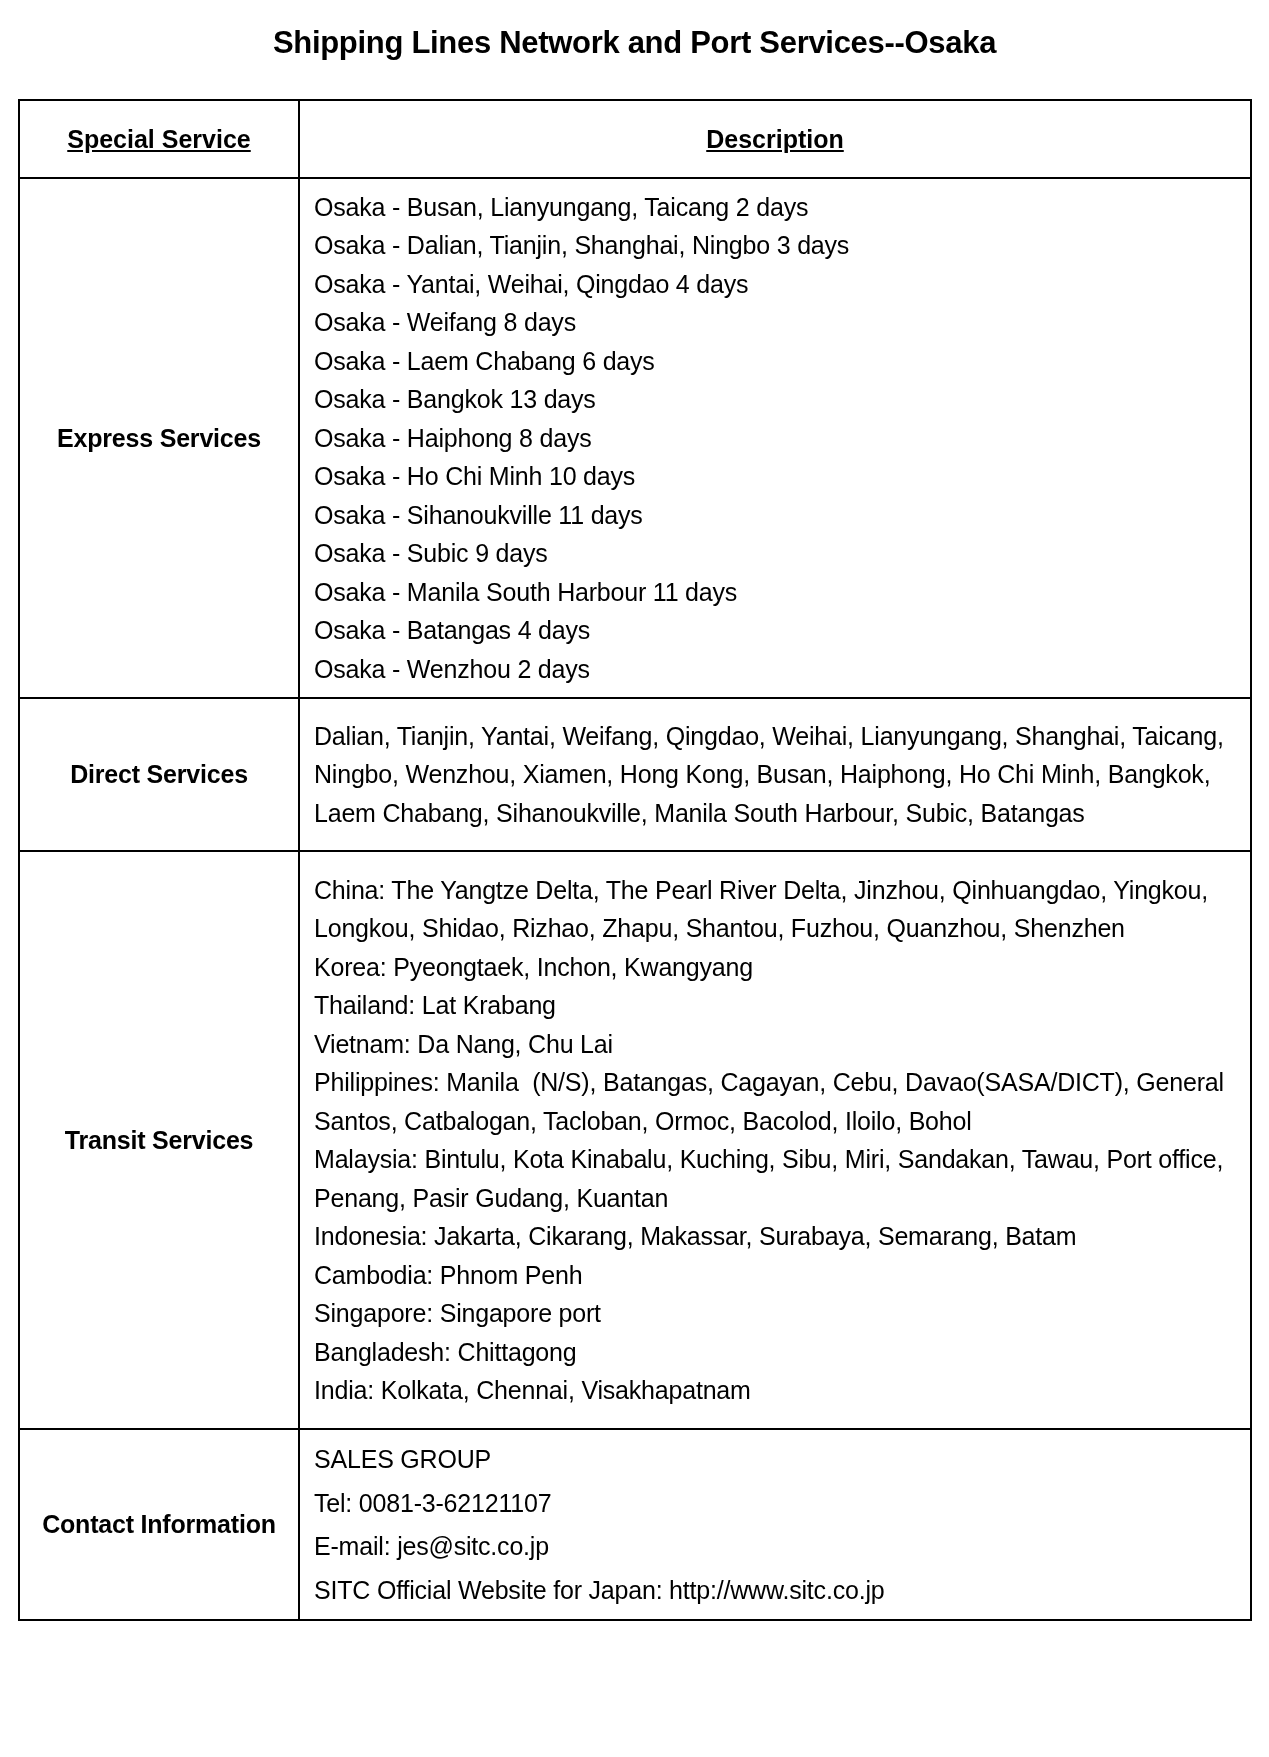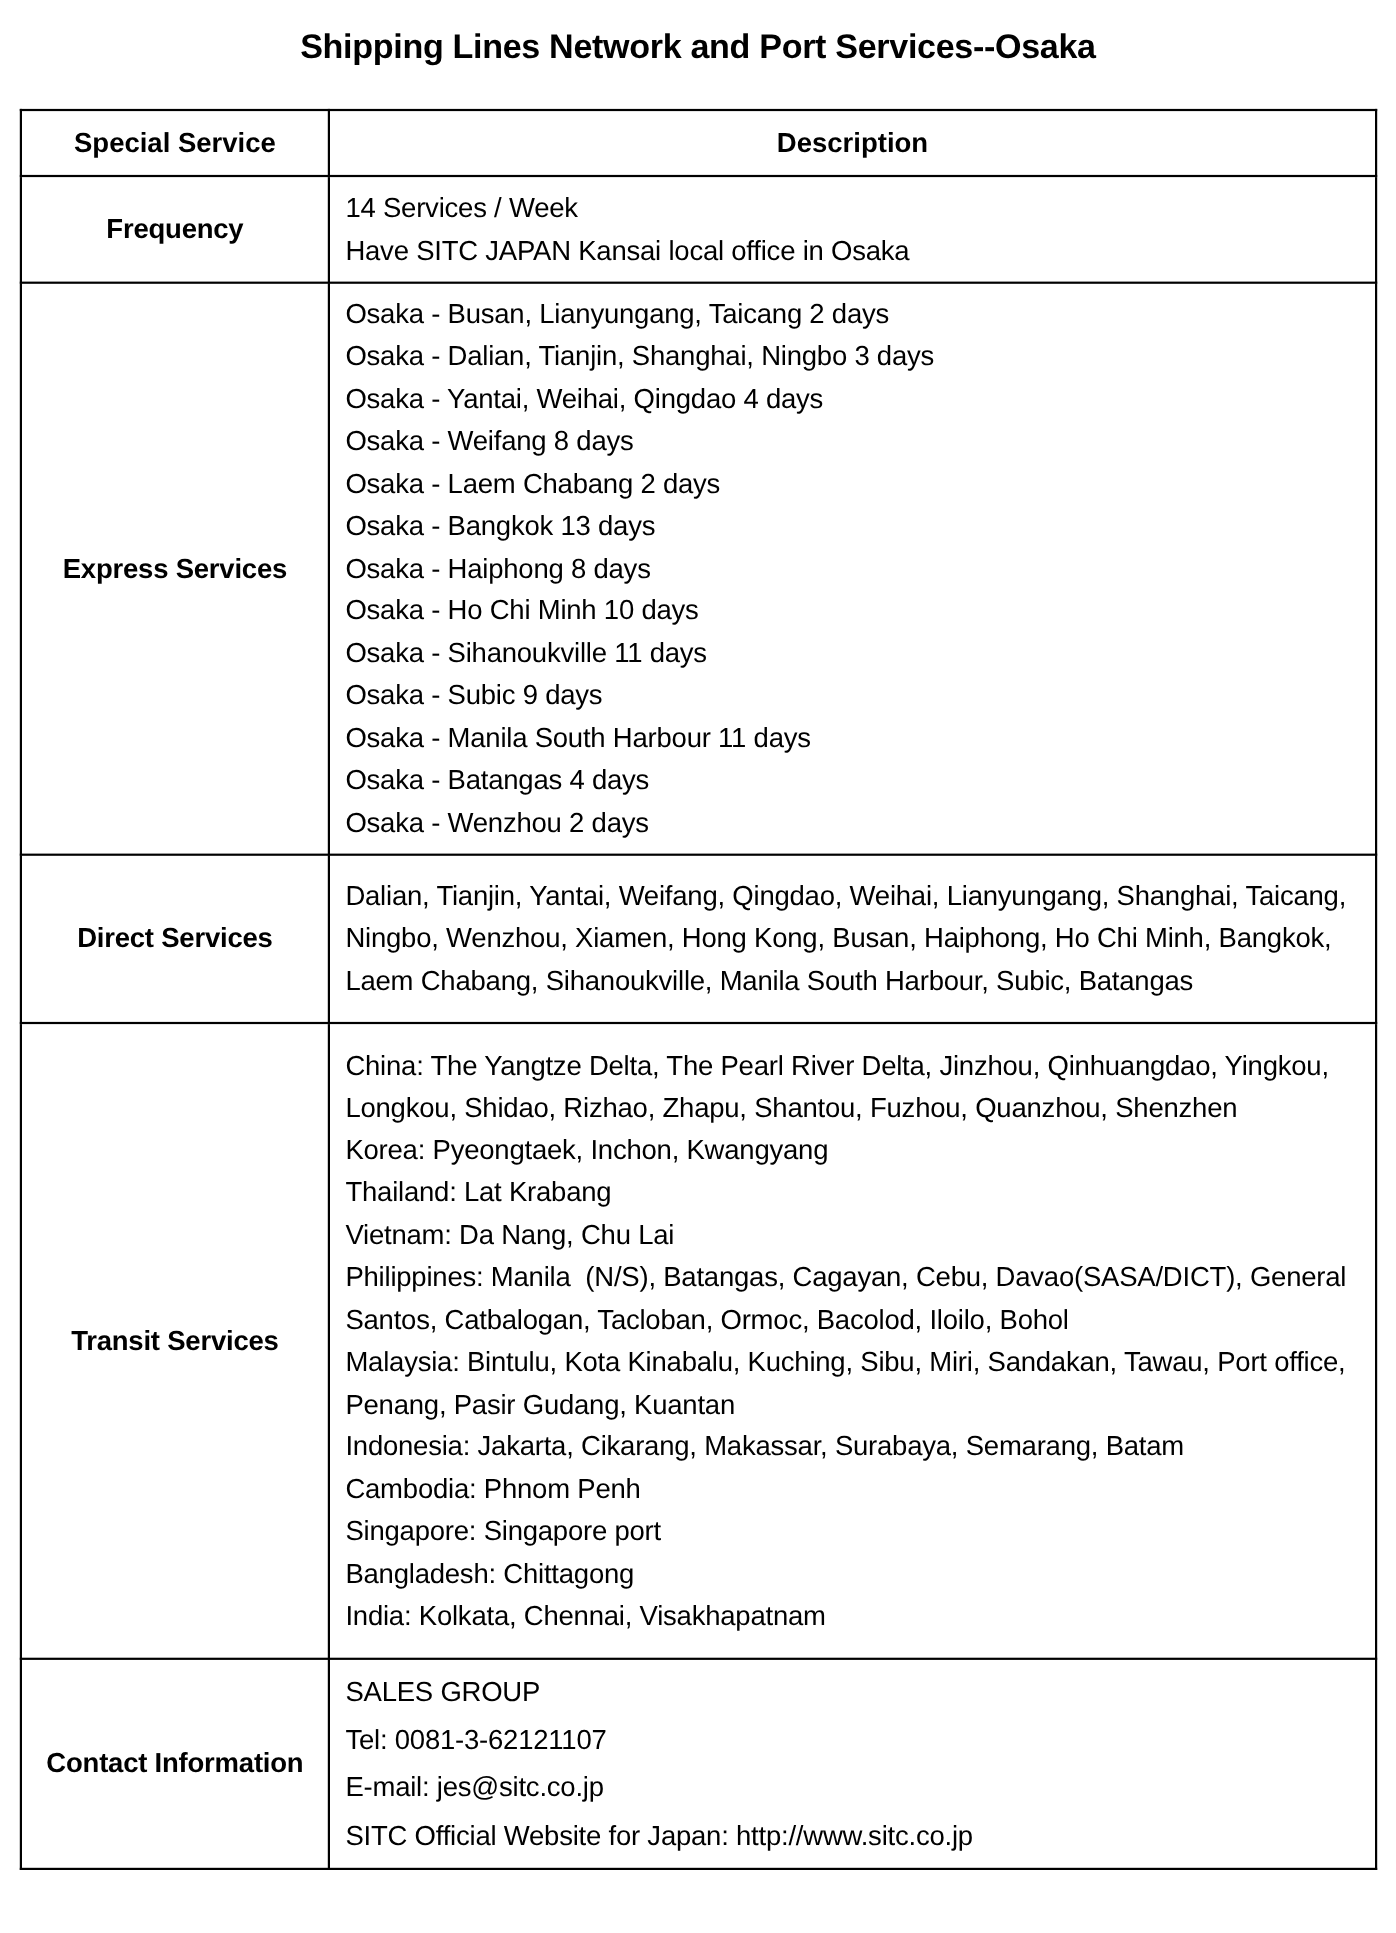--- a/index.html
+++ b/index.html
@@ -32,21 +32,21 @@
     margin: 35px 0 0 18px;
     width: 1232px;
   }
   col.c-service { width: 280px; }
   col.c-desc    { width: 952px; }
   th, td {
     border: 2px solid #000000;
     vertical-align: middle;
     overflow: hidden;
   }
-  tr.header-row { height: 60px; }
+  tr.header-row { height: 78px; text-decoration: underline; }
   th {
     font-size: 25px;
     font-weight: bold;
     text-align: center;
     padding: 0 6px;
   }
   td.service-cell {
     font-size: 25px;
     font-weight: bold;
     text-align: center;
@@ -82,35 +82,28 @@
       <col class="c-service">
       <col class="c-desc">
     </colgroup>
     <thead>
       <tr class="header-row">
         <th>Special Service</th>
         <th>Description</th>
       </tr>
     </thead>
     <tbody>
-        <tr class="row-0">
-          <td class="service-cell">Frequency</td>
-          <td class="desc-cell">
-            <p class="line">14 Services / Week</p>
-            <p class="line">Have SITC JAPAN Kansai local office in Osaka</p>
-          </td>
-        </tr>
         <tr class="row-1">
           <td class="service-cell">Express Services</td>
           <td class="desc-cell">
             <p class="line">Osaka - Busan, Lianyungang, Taicang 2 days</p>
             <p class="line">Osaka - Dalian, Tianjin, Shanghai, Ningbo 3 days</p>
             <p class="line">Osaka - Yantai, Weihai, Qingdao 4 days</p>
             <p class="line">Osaka - Weifang 8 days</p>
-            <p class="line">Osaka - Laem Chabang 2 days</p>
+            <p class="line">Osaka - Laem Chabang 6 days</p>
             <p class="line">Osaka - Bangkok 13 days</p>
             <p class="line">Osaka - Haiphong 8 days</p>
             <p class="line">Osaka - Ho Chi Minh 10 days</p>
             <p class="line">Osaka - Sihanoukville 11 days</p>
             <p class="line">Osaka - Subic 9 days</p>
             <p class="line">Osaka - Manila South Harbour 11 days</p>
             <p class="line">Osaka - Batangas 4 days</p>
             <p class="line">Osaka - Wenzhou 2 days</p>
           </td>
         </tr>

